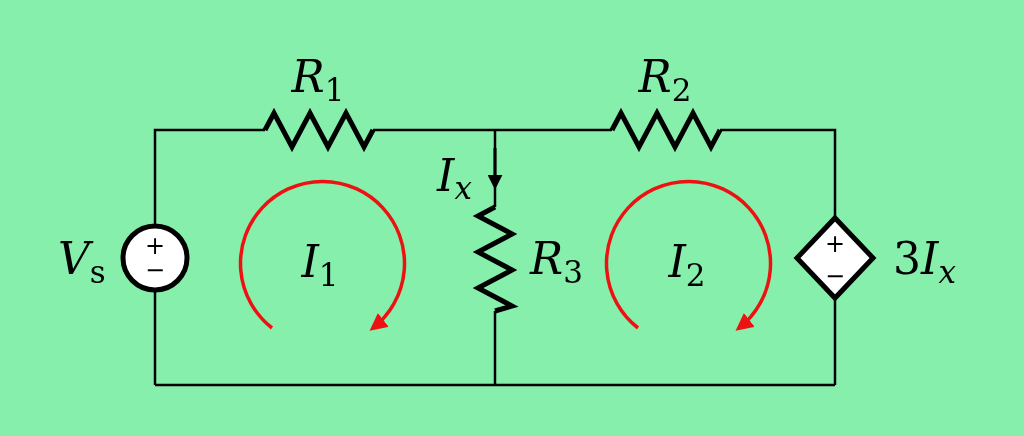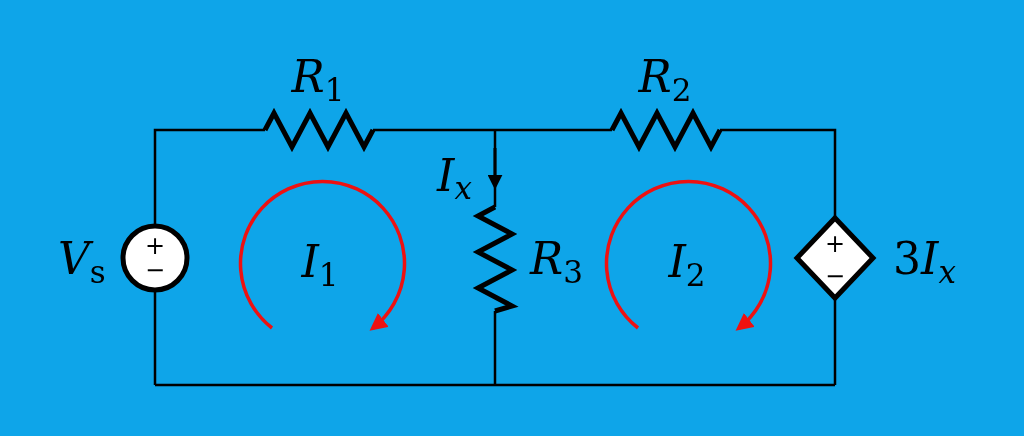--- a/index.html
+++ b/index.html
@@ -5,21 +5,21 @@
   html, body {
     margin: 0;
     padding: 0;
     background: #ffffff;
     font-family: "DejaVu Serif", serif;
   }
   .stage {
     position: relative;
     width: 1024px;
     height: 436px;
-    background: #0ea5e9;
+    background: #86efac;
     overflow: hidden;
   }
   svg { display: block; }
 
   .wire        { stroke: #000; stroke-width: 2.5; fill: none; }
   .component   { stroke: #000; stroke-width: 5;   fill: none; stroke-linejoin: miter; stroke-miterlimit: 10; }
   .source-body { stroke: #000; stroke-width: 5;   fill: #ffffff; }
   .mesh-arc    { stroke-width: 3.5; fill: none; }
   .cur-arrow   { stroke: #000; stroke-width: 3; fill: none; }
 

